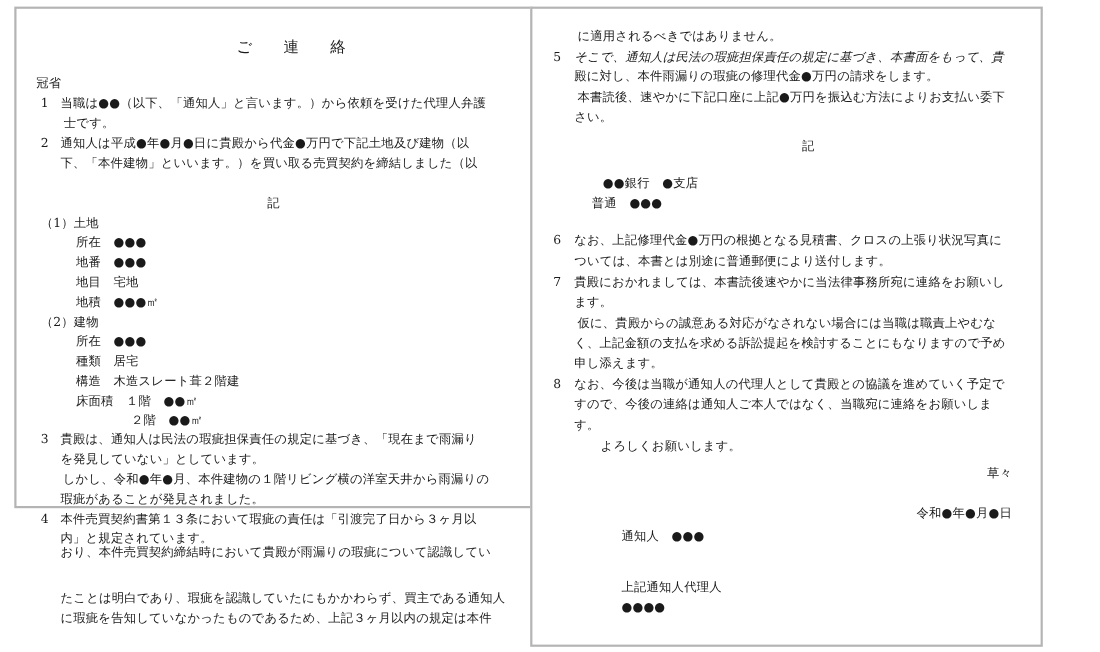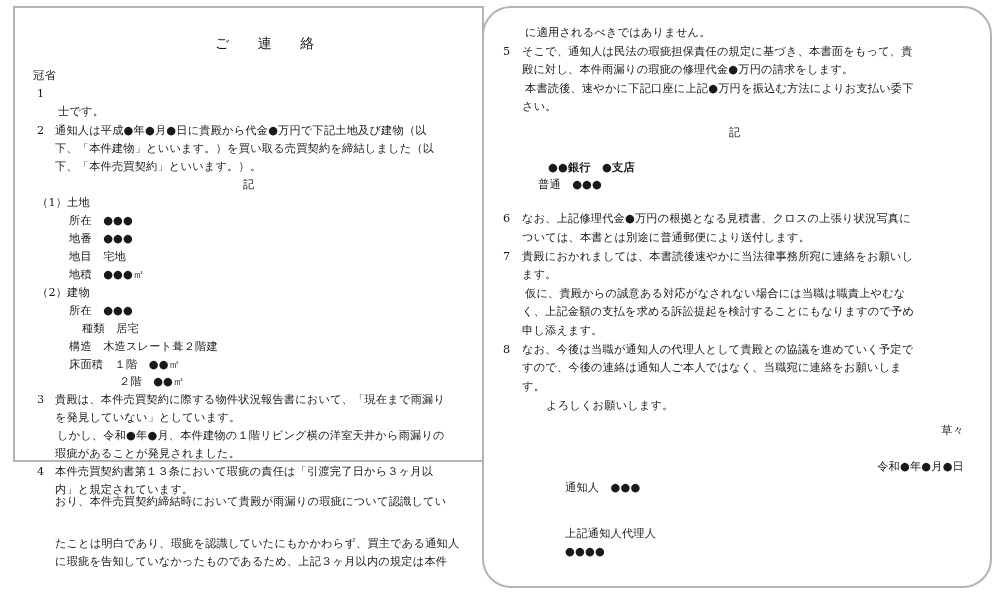--- a/index.html
+++ b/index.html
@@ -1,81 +1,81 @@
 <!DOCTYPE html>
 <html><head>
 <meta charset="utf-8">
 <style>
   html, body { margin: 0; padding: 0; background: #ffffff; }
   body { width: 1000px; height: 593px; position: relative; overflow: hidden;
          font-family: "DejaVu Serif", "Liberation Serif", serif; color: #1a1a1a; }
   .page { position: absolute; background: #ffffff; border: 2px solid #b4b4b4; box-sizing: border-box; }
   #page-left  { left: 13px;  top: 6px; width: 471px; height: 456px; }
-  #page-right { left: 482px; top: 6px; width: 510px; height: 582px; border-radius: 29px; }
+  #page-right { left: 482px; top: 6px; width: 466px; height: 582px; }
   .ln { position: absolute; font-size: 11.2px; line-height: 14px; white-space: nowrap; letter-spacing: 0.2px; }
   .title { font-size: 14px; letter-spacing: 12px; }
   .num { position: absolute; font-size: 11.2px; line-height: 14px; }
   .right-align { text-align: right; }
 </style>
 </head>
 <body>
 
 <div class="page" id="page-left">
   <div class="ln title" style="left:200px; top:28px;">ご 連 絡</div>
   <div class="ln" style="left:18px; top:61px;">冠省</div>
 
   <div class="num" style="left:22px; top:79px;">1</div>
+  <div class="ln" style="left:40px; top:79px;">当職は●●（以下、「通知人」と言います。）から依頼を受けた代理人弁護</div>
   <div class="ln" style="left:43px; top:97px;">士です。</div>
 
   <div class="num" style="left:22px; top:116px;">2</div>
   <div class="ln" style="left:40px; top:116px;">通知人は平成●年●月●日に貴殿から代金●万円で下記土地及び建物（以</div>
   <div class="ln" style="left:40px; top:134px;">下、「本件建物」といいます。）を買い取る売買契約を締結しました（以</div>
-  <div class="ln" style="left:40px; top:152px;">下、「本件売買契約」といいます。）。</div>
 
   <div class="ln" style="left:228px; top:170px;">記</div>
 
   <div class="ln" style="left:22px; top:188px;">（1）土地</div>
   <div class="ln" style="left:54px; top:206px;">所在　●●●</div>
   <div class="ln" style="left:54px; top:224px;">地番　●●●</div>
   <div class="ln" style="left:54px; top:242px;">地目　宅地</div>
   <div class="ln" style="left:54px; top:260px;">地積　●●●㎡</div>
 
   <div class="ln" style="left:22px; top:278px;">（2）建物</div>
   <div class="ln" style="left:54px; top:296px;">所在　●●●</div>
-  <div class="ln" style="left:67px; top:314px;">種類　居宅</div>
+  <div class="ln" style="left:54px; top:314px;">種類　居宅</div>
   <div class="ln" style="left:54px; top:332px;">構造　木造スレート葺２階建</div>
   <div class="ln" style="left:54px; top:350px;">床面積　１階　●●㎡</div>
   <div class="ln" style="left:104px; top:367px;">２階　●●㎡</div>
 
   <div class="num" style="left:22px; top:385px;">3</div>
-  <div class="ln" style="left:40px; top:385px;">貴殿は、本件売買契約に際する物件状況報告書において、「現在まで雨漏り</div>
+  <div class="ln" style="left:40px; top:385px;">貴殿は、通知人は民法の瑕疵担保責任の規定に基づき、「現在まで雨漏り</div>
   <div class="ln" style="left:40px; top:403px;">を発見していない」としています。</div>
   <div class="ln" style="left:42px; top:421px;">しかし、令和●年●月、本件建物の１階リビング横の洋室天井から雨漏りの</div>
   <div class="ln" style="left:40px; top:439px;">瑕疵があることが発見されました。</div>
 
   <div class="num" style="left:22px; top:457px;">4</div>
   <div class="ln" style="left:40px; top:457px;">本件売買契約書第１３条において瑕疵の責任は「引渡完了日から３ヶ月以</div>
   <div class="ln" style="left:40px; top:475px;">内」と規定されています。</div>
   <div class="ln" style="left:40px; top:487px;">おり、本件売買契約締結時において貴殿が雨漏りの瑕疵について認識してい</div>
   <div class="ln" style="left:40px; top:529px;">たことは明白であり、瑕疵を認識していたにもかかわらず、買主である通知人</div>
   <div class="ln" style="left:40px; top:547px;">に瑕疵を告知していなかったものであるため、上記３ヶ月以内の規定は本件</div>
 </div>
 
 <div class="page" id="page-right">
   <div class="ln" style="left:41px; top:18px;">に適用されるべきではありません。</div>
 
   <div class="num" style="left:19px; top:37px;">5</div>
-  <div class="ln" style="left:38px; top:37px;">そこで、通知人は民法の瑕疵担保責任の規定に基づき、本書面をもって、貴</div>
+  <div class="ln" style="left:38px; top:37px;font-style:italic;">そこで、通知人は民法の瑕疵担保責任の規定に基づき、本書面をもって、貴</div>
   <div class="ln" style="left:41px; top:74px;">本書読後、速やかに下記口座に上記●万円を振込む方法によりお支払い委下</div>
   <div class="ln" style="left:38px; top:55px;">殿に対し、本件雨漏りの瑕疵の修理代金●万円の請求をします。</div>
   <div class="ln" style="left:38px; top:92px;">さい。</div>
 
   <div class="ln" style="left:245px; top:118px;">記</div>
 
-  <div class="ln" style="left:64px; top:152px;font-weight:bold;">●●銀行　●支店</div>
+  <div class="ln" style="left:64px; top:152px;">●●銀行　●支店</div>
   <div class="ln" style="left:54px; top:170px;">普通　●●●</div>
 
   <div class="num" style="left:19px; top:204px;">6</div>
   <div class="ln" style="left:38px; top:204px;">なお、上記修理代金●万円の根拠となる見積書、クロスの上張り状況写真に</div>
   <div class="ln" style="left:38px; top:223px;">ついては、本書とは別途に普通郵便により送付します。</div>
 
   <div class="num" style="left:19px; top:242px;">7</div>
   <div class="ln" style="left:38px; top:242px;">貴殿におかれましては、本書読後速やかに当法律事務所宛に連絡をお願いし</div>
   <div class="ln" style="left:38px; top:260px;">ます。</div>
   <div class="ln" style="left:41px; top:279px;">仮に、貴殿からの誠意ある対応がなされない場合には当職は職責上やむな</div>

